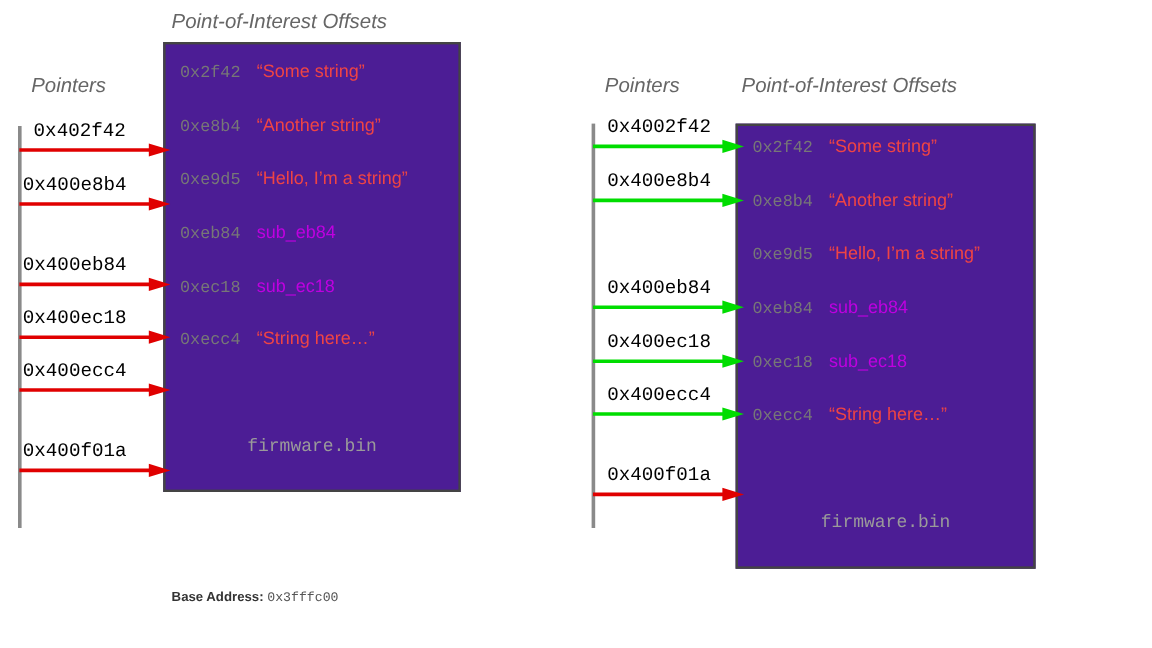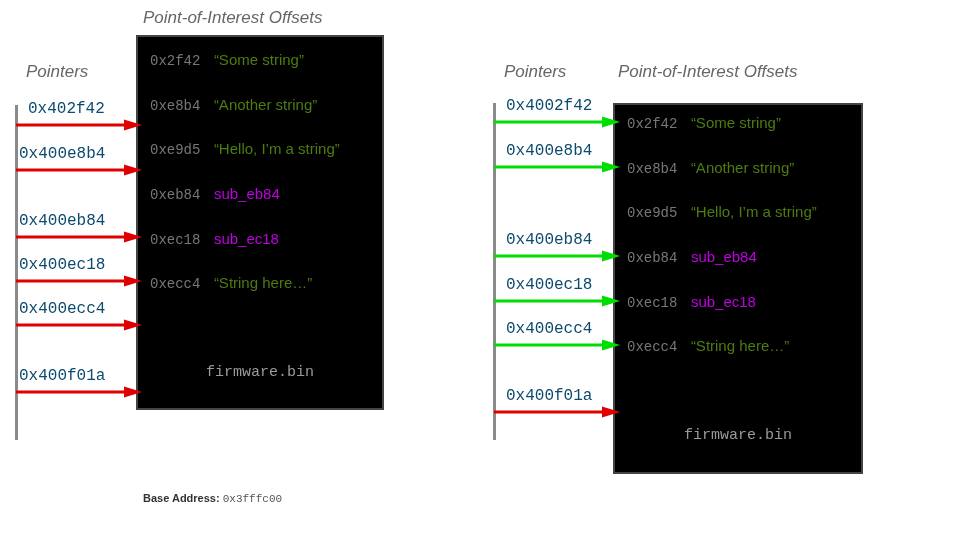--- a/index.html
+++ b/index.html
@@ -31,21 +31,21 @@
     font-family: "Liberation Sans", sans-serif;
     font-style: italic;
     font-size: 17px;
     color: #666666;
     white-space: nowrap;
   }
 
   
   .fw-box {
     position: absolute;
-    background: #000000;
+    background: #4c1d95;
     border: 2px solid #444444;
     box-sizing: border-box;
   }
   .fw-label {
     position: absolute;
     left: 0;
     width: 100%;
     text-align: center;
     font-family: "Liberation Mono", monospace;
     font-size: 15px;
@@ -62,34 +62,34 @@
   .offset-addr {
     font-family: "Liberation Mono", monospace;
     font-size: 14px;
     color: #777777;
   }
   .offset-value {
     font-family: "Liberation Sans", sans-serif;
     font-size: 15px;
     margin-left: 9px;
   }
-  .v-string { color: #4d7c0f; }
+  .v-string { color: #ef4444; }
   .v-func   { color: #bf00e0; }
 
   
   .axis {
     position: absolute;
     width: 3px;
     background: #8a8a8a;
   }
   .ptr-label {
     position: absolute;
     font-family: "Liberation Mono", monospace;
     font-size: 16px;
-    color: #0c4a6e;
+    color: #000000;
     white-space: nowrap;
   }
 
   
   .arrow {
     position: absolute;
     height: 12px;
     pointer-events: none;
   }
   .arrow svg { display: block; }

